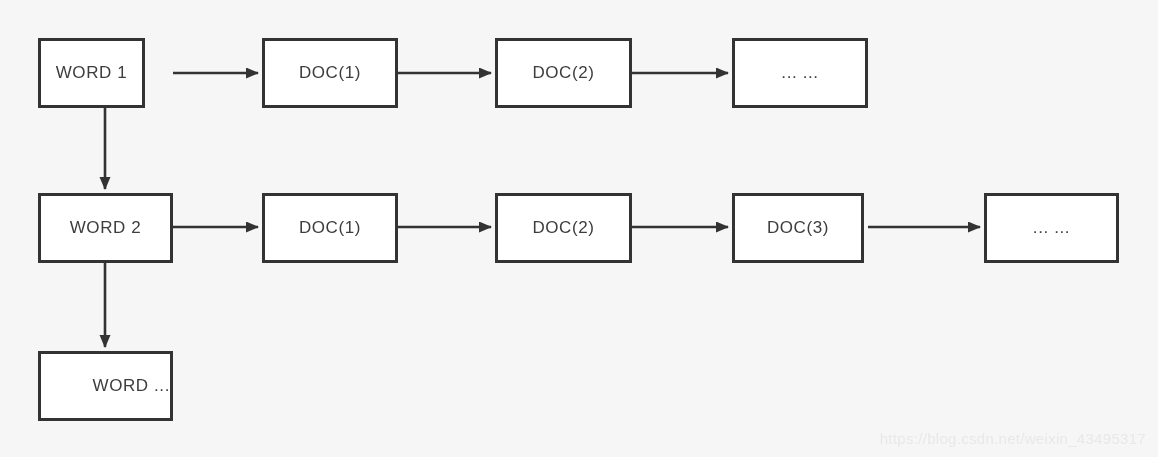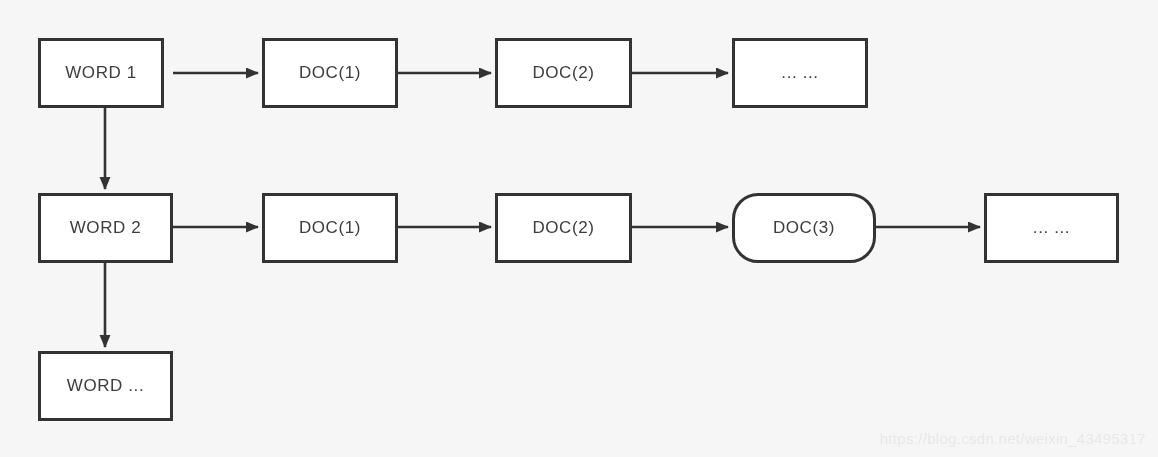--- a/index.html
+++ b/index.html
@@ -52,21 +52,21 @@
 
     <line x1="173" y1="227" x2="258" y2="227" marker-end="url(#ah)"></line>
     <line x1="398" y1="227" x2="491" y2="227" marker-end="url(#ah)"></line>
     <line x1="632" y1="227" x2="728" y2="227" marker-end="url(#ah)"></line>
     <line x1="868" y1="227" x2="980" y2="227" marker-end="url(#ah)"></line>
 
     <line x1="105" y1="108" x2="105" y2="189" marker-end="url(#ah)"></line>
     <line x1="105" y1="261" x2="105" y2="347" marker-end="url(#ah)"></line>
   </svg>
 
-  <div class="node" style="left:38px;top:38px;width:126px;">
+  <div class="node" style="left:38px;top:38px;width:107px;">
     <span>WORD 1</span>
   </div>
   <div class="node" style="left:262px;top:38px;width:136px;">
     <span>DOC(1)</span>
   </div>
   <div class="node" style="left:495px;top:38px;width:137px;">
     <span>DOC(2)</span>
   </div>
   <div class="node" style="left:732px;top:38px;width:136px;">
     <span>... ...</span>
@@ -74,26 +74,26 @@
 
   <div class="node" style="left:38px;top:193px;width:135px;justify-content:center;">
     <span>WORD 2</span>
   </div>
   <div class="node" style="left:262px;top:193px;width:136px;">
     <span>DOC(1)</span>
   </div>
   <div class="node" style="left:495px;top:193px;width:137px;">
     <span>DOC(2)</span>
   </div>
-  <div class="node" style="left:732px;top:193px;width:144px;border-radius:26px;">
+  <div class="node" style="left:732px;top:193px;width:132px;">
     <span>DOC(3)</span>
   </div>
   <div class="node" style="left:984px;top:193px;width:135px;">
     <span>... ...</span>
   </div>
 
-  <div class="node" style="left:38px;top:351px;width:135px;">
+  <div class="node" style="left:38px;top:351px;width:135px;justify-content:flex-end;">
     <span>WORD ...</span>
   </div>
 
   <div class="watermark">https://blog.csdn.net/weixin_43495317</div>
 
 </div>
 
 </body></html>

